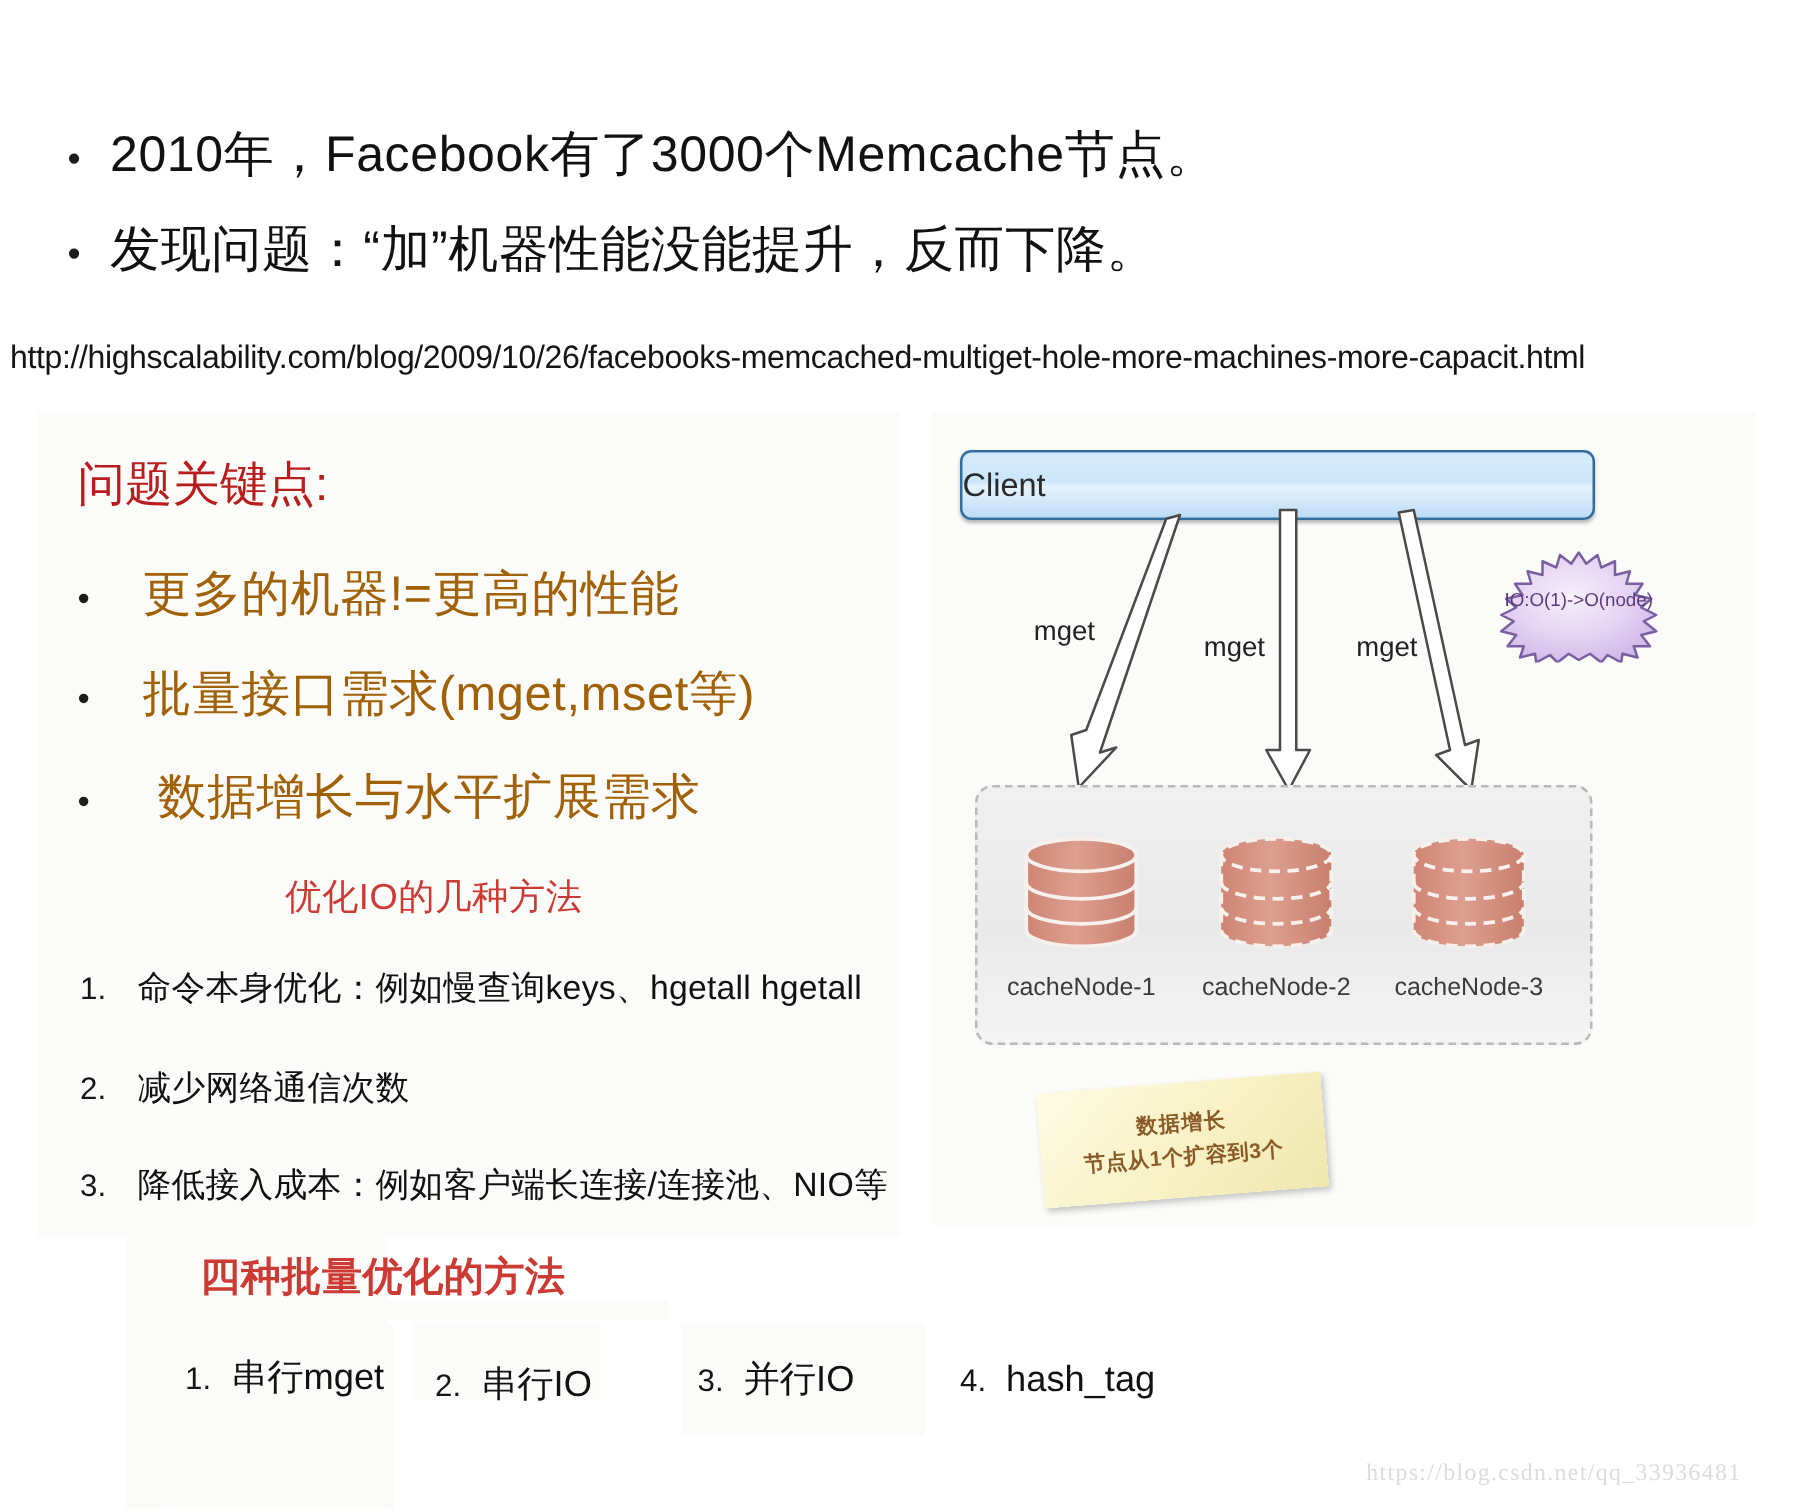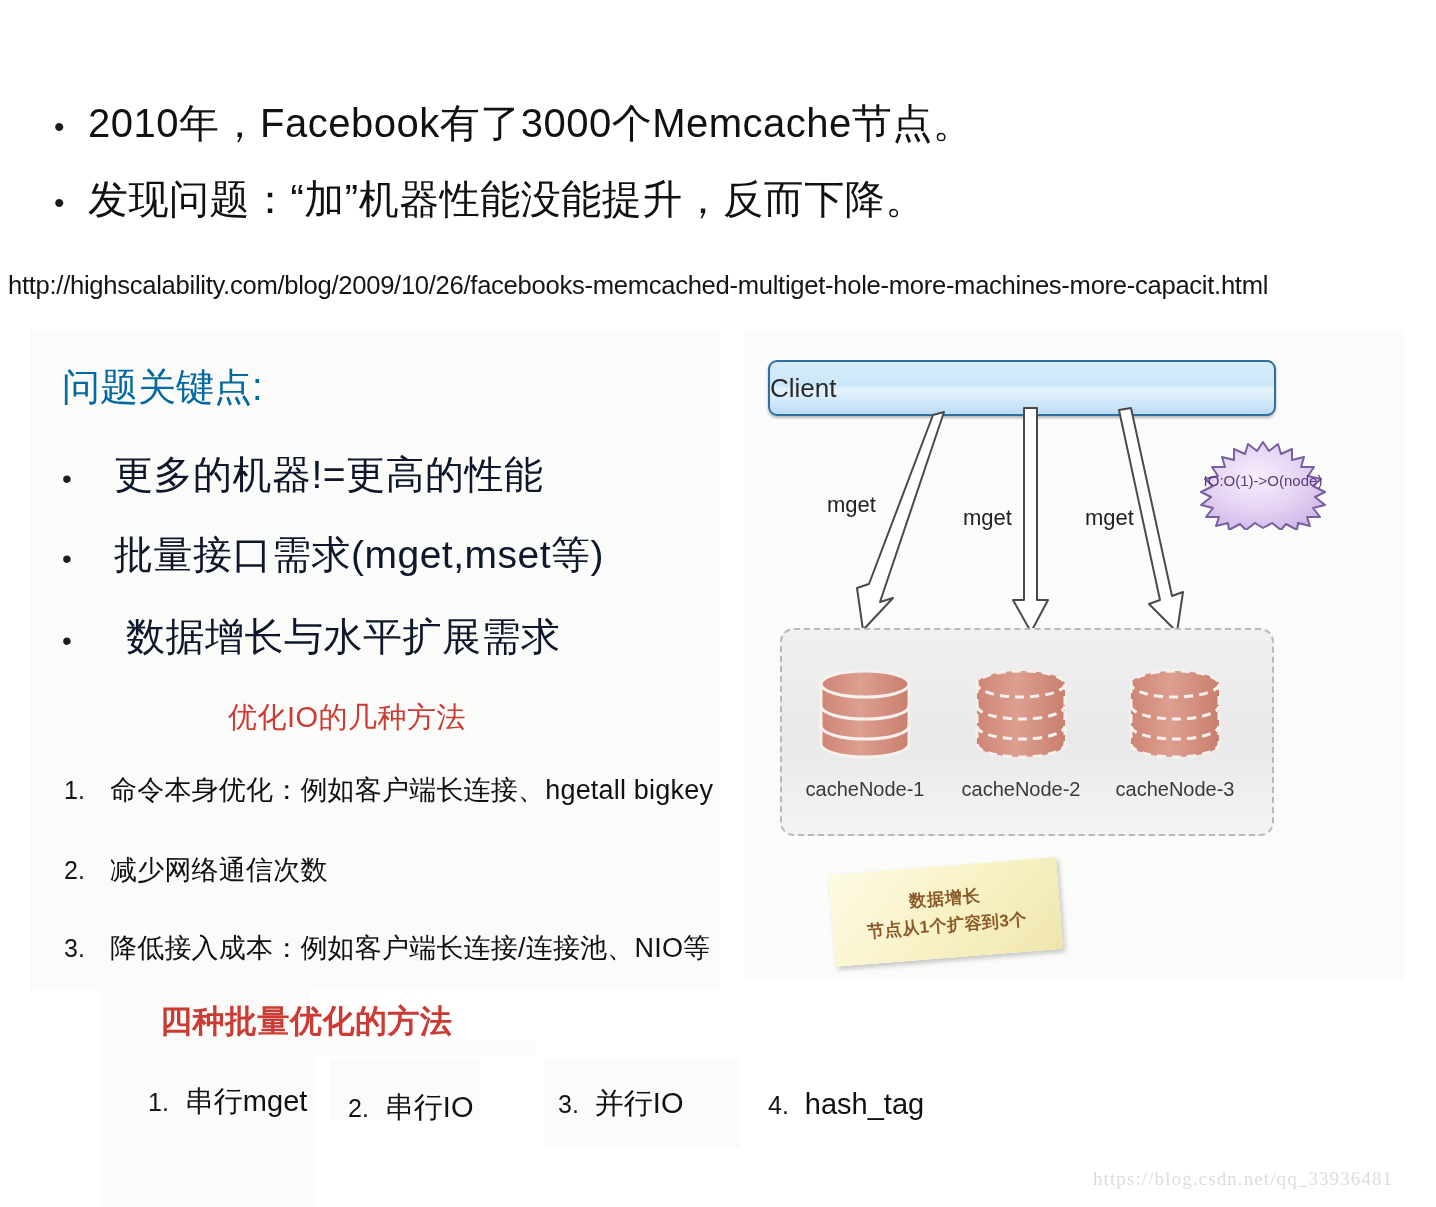--- a/index.html
+++ b/index.html
@@ -77,39 +77,39 @@
   #panel-m2        { left: 330px; top: 1058px; width: 150px; height: 62px;  }
   #panel-m3        { left: 545px; top: 1058px; width: 195px; height: 90px;  }
   #panel-red-strip { left: 145px; top: 1040px; width: 390px; height: 16px;  }
   #panel-right     { left: 745px; top: 330px;  width: 660px; height: 650px; }
 
   
   #keypoints-heading {
     position: absolute;
     left: 62px; top: 362px;
     font-size: 38px;
-    color: #0369a1;
+    color: #b91c1c;
     white-space: nowrap;
   }
   .kp-row {
     position: absolute;
     left: 62px;
     display: flex;
     align-items: baseline;
     white-space: nowrap;
   }
   .kp-row .dot {
     width: 52px;
     font-size: 28px;
     line-height: 1;
     color: #1c1c1c;
   }
   .kp-row .txt {
     font-size: 39px;
-    color: #0f172a;
+    color: #a16207;
     letter-spacing: 0.5px;
     text-align: center;
   }
   #kp-0 { top: 448px; }
   #kp-1 { top: 528px; }
   #kp-2 { top: 610px; }
   #kp-2 .txt { padding-left: 12px; }
 
   #io-title {
     position: absolute;
@@ -323,21 +323,21 @@
 </div>
 <div class="kp-row" id="kp-2">
   <span class="dot">•</span>
   <span class="txt">数据增长与水平扩展需求</span>
 </div>
 
 <div id="io-title">优化IO的几种方法</div>
 
 <div class="num-row" id="num-0">
   <span class="num">1.</span>
-  <span class="txt">命令本身优化：例如客户端长连接、hgetall bigkey</span>
+  <span class="txt">命令本身优化：例如慢查询keys、hgetall hgetall</span>
 </div>
 <div class="num-row" id="num-1">
   <span class="num">2.</span>
   <span class="txt">减少网络通信次数</span>
 </div>
 <div class="num-row" id="num-2">
   <span class="num">3.</span>
   <span class="txt">降低接入成本：例如客户端长连接/连接池、NIO等</span>
 </div>
 

